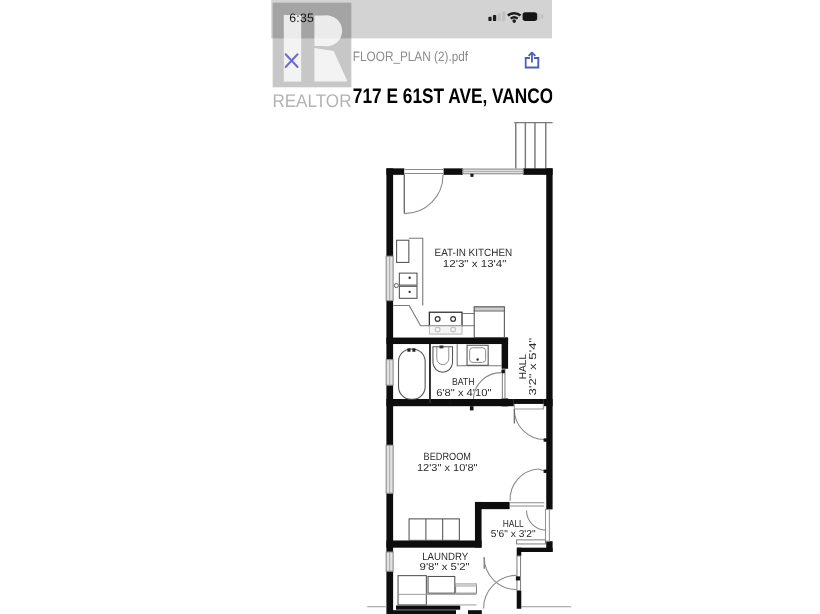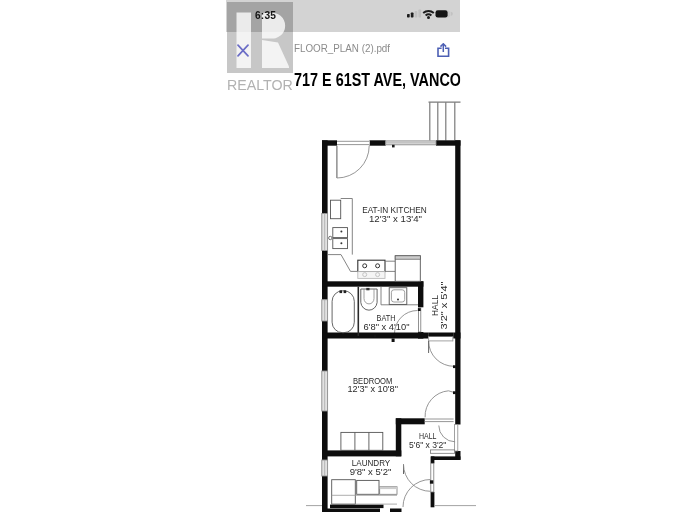--- a/index.html
+++ b/index.html
@@ -28,21 +28,21 @@
   <rect x="0" y="0" width="66" height="71" fill="rgba(0,0,0,0.22)"></rect>
   <g fill="rgba(255,255,255,0.78)">
     <rect x="9.5" y="10.5" width="14.5" height="55.5"></rect>
     <path d="M35,11 L43,11 A12.9,12.9 0 1 1 43,36.4 L35,36.4 Z"></path>
     <path d="M35,38 L51,40.5 L62,64.5 L62,66 L35,66 Z"></path>
   </g>
 </svg>
 
 <div class="abs" style="left:226.5px;top:75.5px;font-size:15.3px;color:#b2b2b2;transform:scaleX(0.93);transform-origin:0 0;">REALTOR</div>
 
-<div class="abs" style="left:255px;top:10.4px;font-size:10.2px;font-weight:700;color:#141414;letter-spacing:0.2px;">6:35</div>
+<div class="abs" style="left:241px;top:10.4px;font-size:10.2px;font-weight:400;color:#141414;letter-spacing:0.2px;">6:35</div>
 
 <svg class="abs" style="left:236.5px;top:44px;" width="12" height="13" viewBox="0 0 12 13">
   <path d="M1 1.2 L11 11.8 M11 1.2 L1 11.8" stroke="#6b6dc6" stroke-width="1.7" stroke-linecap="round" fill="none"></path>
 </svg>
 
 <div class="abs" style="left:293.5px;top:42.3px;font-size:11.4px;color:#8b8b8b;transform:scaleX(0.862);transform-origin:0 0;">FLOOR_PLAN (2).pdf</div>
 
 <svg class="abs" style="left:437px;top:42.6px;" width="13" height="15" viewBox="0 0 13 15">
   <path d="M6.3 1.2 L6.3 9.0" stroke="#4c5fb4" stroke-width="1.5" fill="none"></path>
   <path d="M3.5 3.6 L6.3 0.8 L9.1 3.6" stroke="#4c5fb4" stroke-width="1.5" fill="none" stroke-linejoin="miter"></path>

